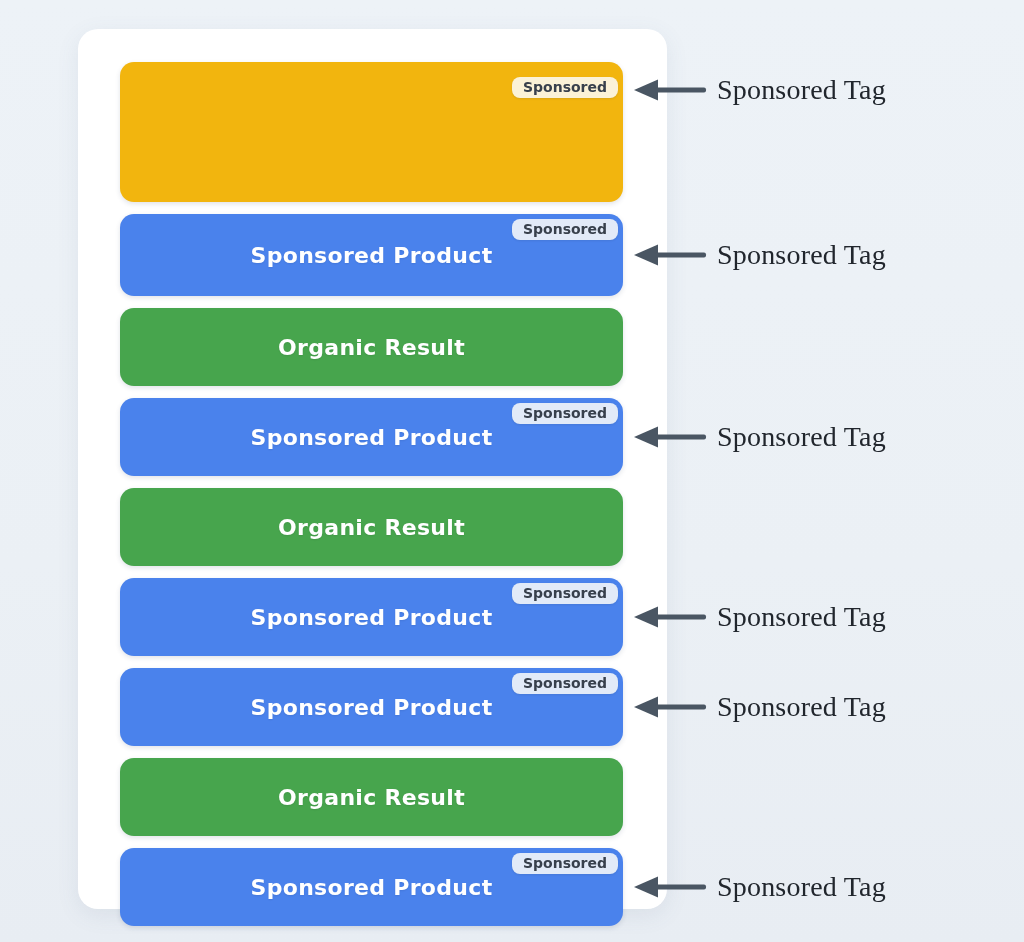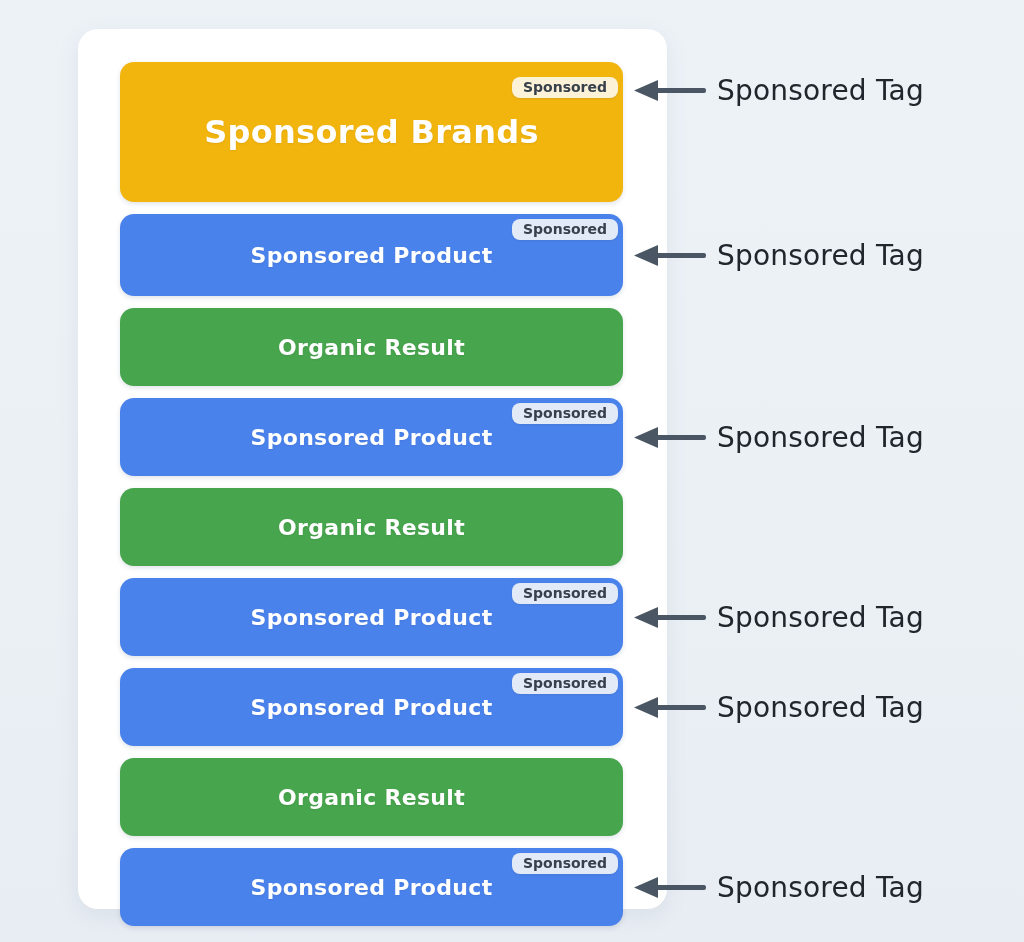--- a/index.html
+++ b/index.html
@@ -85,30 +85,30 @@
     gap:10px;
     white-space:nowrap;
   }
   .row-xl .annotation{top:28px;}
   .arrow{display:block;line-height:0;}
   .anno-text{
     font-size:28px;
     font-weight:400;
     color:var(--c-anno);
     letter-spacing:0.2px;
+    font-family:Liberation Serif, serif;
   }
 </style>
 </head>
 <body>
 
 <div id="stage">
   <div id="card">
     <div id="rows">
         <div class="row type-brands row-xl">
-    <span class="label">Sponsored Brands</span>
     <span class="tag">Sponsored</span>
     <div class="annotation">
       <span class="arrow">
         <svg width="74" height="26" viewBox="0 0 74 26" xmlns="http://www.w3.org/2000/svg">
           <path d="M1 13 L25 2.5 L25 23.5 Z" class="arrow-fill" fill="#4A5663"></path>
           <rect x="22" y="10.4" width="51" height="5.2" rx="2" class="arrow-fill" fill="#4A5663"></rect>
         </svg>
       </span>
       <span class="anno-text">Sponsored Tag</span>
     </div>

